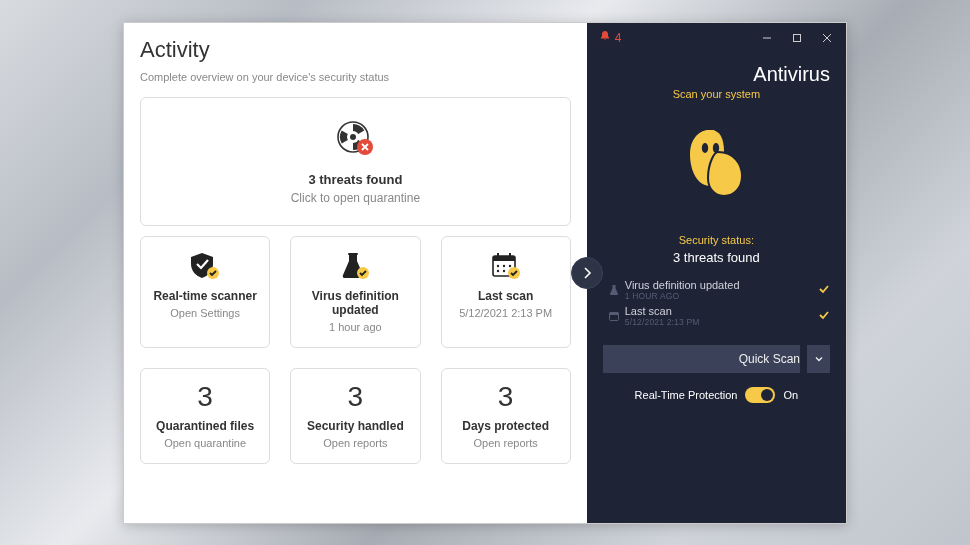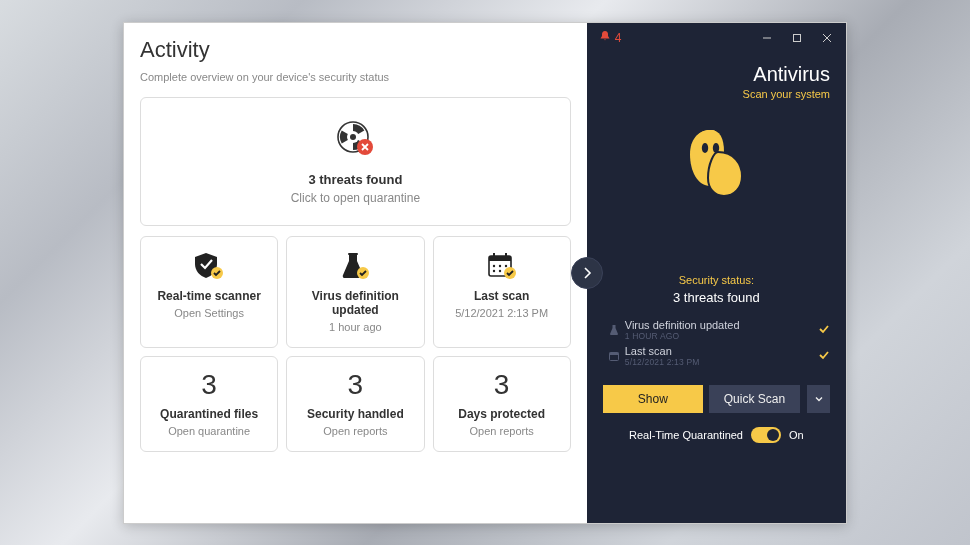--- a/index.html
+++ b/index.html
@@ -5,46 +5,46 @@
 * { margin: 0; padding: 0; box-sizing: border-box; font-family: "Segoe UI", -apple-system, sans-serif; }
 body { width: 970px; height: 545px; overflow: hidden; background: linear-gradient(135deg, #d8dce0 0%, #b8bcc4 20%, #e8eaee 40%, #a8acb4 60%, #d0d4da 80%, #c0c4cc 100%); display: flex; align-items: center; justify-content: center; }
 .window { width: 724px; height: 502px; display: flex; background: #c4b5fd; border: 1px solid #ccc; box-shadow: 0 2px 12px rgba(0,0,0,0.2); position: relative; }
 .left-panel { width: 464px; padding: 14px 16px; background: #fff; }
 .page-title { font-size: 22px; font-weight: 300; color: #333; }
 .page-subtitle { font-size: 11px; color: #888; margin-top: 8px; margin-bottom: 14px; }
 .hero-card { border: 1px solid #ddd; border-radius: 6px; padding: 22px 0 20px; text-align: center; margin-bottom: 10px; cursor: pointer; }
 .hero-icon { display: inline-block; position: relative; }
 .hero-title { font-size: 13px; font-weight: 600; color: #333; margin-top: 10px; }
 .hero-sub { font-size: 12px; color: #888; margin-top: 4px; }
-.cards-grid { display: grid; grid-template-columns: 1fr 1fr 1fr; gap: 8px; }
+.cards-grid { display: grid; grid-template-columns: 1fr 1fr 1fr; gap: 20px; }
 .card { border: 1px solid #ddd; border-radius: 6px; padding: 14px 6px; text-align: center; cursor: pointer; }
 .card-icon { height: 30px; display: flex; align-items: center; justify-content: center; }
 .card-title { font-size: 12px; font-weight: 600; color: #333; margin-top: 8px; }
 .card-sub { font-size: 11px; color: #888; margin-top: 4px; }
 .big-num { font-size: 28px; font-weight: 300; color: #333; line-height: 1; }
 .right-panel { width: 260px; background: #1e2436; color: #fff; display: flex; flex-direction: column; position: relative; }
 .titlebar { height: 30px; display: flex; align-items: center; padding: 0 4px; }
 .notif { display: flex; align-items: center; gap: 4px; color: #e34a3a; font-size: 12px; padding-left: 8px; }
 .titlebar-spacer { flex: 1; }
 .win-btn { width: 30px; height: 28px; display: flex; align-items: center; justify-content: center; cursor: pointer; }
 .rp-body { flex: 1; text-align: center; padding: 10px 16px 14px; display: flex; flex-direction: column; }
 .rp-title { font-size: 20px; font-weight: 400; text-align: right; }
-.rp-sub { font-size: 11px; color: #f7c948; margin-top: 2px; text-align: right; }
+.rp-sub { font-size: 11px; color: #f7c948; margin-top: 2px; }
 .rp-logo { margin: 22px auto 28px; }
-.rp-stat-label { font-size: 11px; color: #f7c948; margin-top: 40px; }
+.rp-stat-label { font-size: 11px; color: #f7c948; }
 .rp-stat-val { font-size: 13px; margin-top: 4px; margin-bottom: 12px; }
 .status-row { display: flex; align-items: center; font-size: 11px; text-align: left; padding: 2px 0; }
 .status-row .sr-icon { width: 22px; color: #555c74; display: flex; justify-content: center; }
 .status-row .sr-text { flex: 1; }
 .status-row .sr-title { color: #cfd2dc; font-size: 11px; }
 .status-row .sr-sub { color: #555c74; font-size: 8.5px; text-transform: uppercase; letter-spacing: 0.02em; }
 .status-row .sr-check { color: #f7c948; }
 .rp-actions { display: flex; gap: 6px; margin-top: 16px; }
 .btn-show { flex: 1.1; background: #f7c948; color: #222; font-size: 12px; font-weight: 500; height: 28px; border: none; cursor: pointer; }
-.btn-scan { flex: 1; background: #3a4158; color: #eee; font-size: 12px; height: 28px; border: none; cursor: pointer; }
+.btn-scan { flex: 1; background: #3a4158; color: #eee; font-size: 12px; height: 28px; border: none; cursor: pointer; text-align: right; }
 .btn-caret { width: 24px; background: #3a4158; color: #eee; height: 28px; border: none; cursor: pointer; display: flex; align-items: center; justify-content: center; border-left: 1px solid #1e2436; }
 .rtp-row { display: flex; align-items: center; justify-content: center; gap: 8px; font-size: 11px; margin-top: 14px; }
 .toggle { width: 30px; height: 16px; background: #f7c948; border-radius: 8px; position: relative; cursor: pointer; }
 .toggle::after { content: ""; width: 12px; height: 12px; background: #1e2436; border-radius: 50%; position: absolute; top: 2px; right: 2px; }
 .expand-arrow { position: absolute; left: -16px; top: 50%; transform: translateY(-50%); width: 32px; height: 32px; background: #2d3446; border-radius: 50%; display: flex; align-items: center; justify-content: center; cursor: pointer; border: 1px solid #3a4158; }
 </style>
 </head>
 <body>
 
 <div class="window">
@@ -223,31 +223,30 @@
           <div class="sr-sub">5/12/2021 2:13 PM</div>
         </div>
         <span class="sr-check">
           <svg width="12" height="12" viewBox="0 0 12 12">
               <path d="M2 6 L5 9 L10 3" stroke="#f7c948" stroke-width="1.8" fill="none"></path>
             </svg>
         </span>
       </div>
 
       <div class="rp-actions">
-        <button class="btn-show">Show</button>
         <button class="btn-scan">Quick Scan</button>
         <button class="btn-caret">
           <svg width="10" height="10" viewBox="0 0 10 10">
               <path d="M2 3.5 L5 6.5 L8 3.5" stroke="#eee" stroke-width="1.4" fill="none"></path>
             </svg>
         </button>
       </div>
 
       <div class="rtp-row">
-        <span>Real-Time Quarantined</span>
+        <span>Real-Time Protection</span>
         <div class="toggle"></div>
         <span>On</span>
       </div>
 
     </div>
   </div>
 
 </div>
 
 </body></html>

